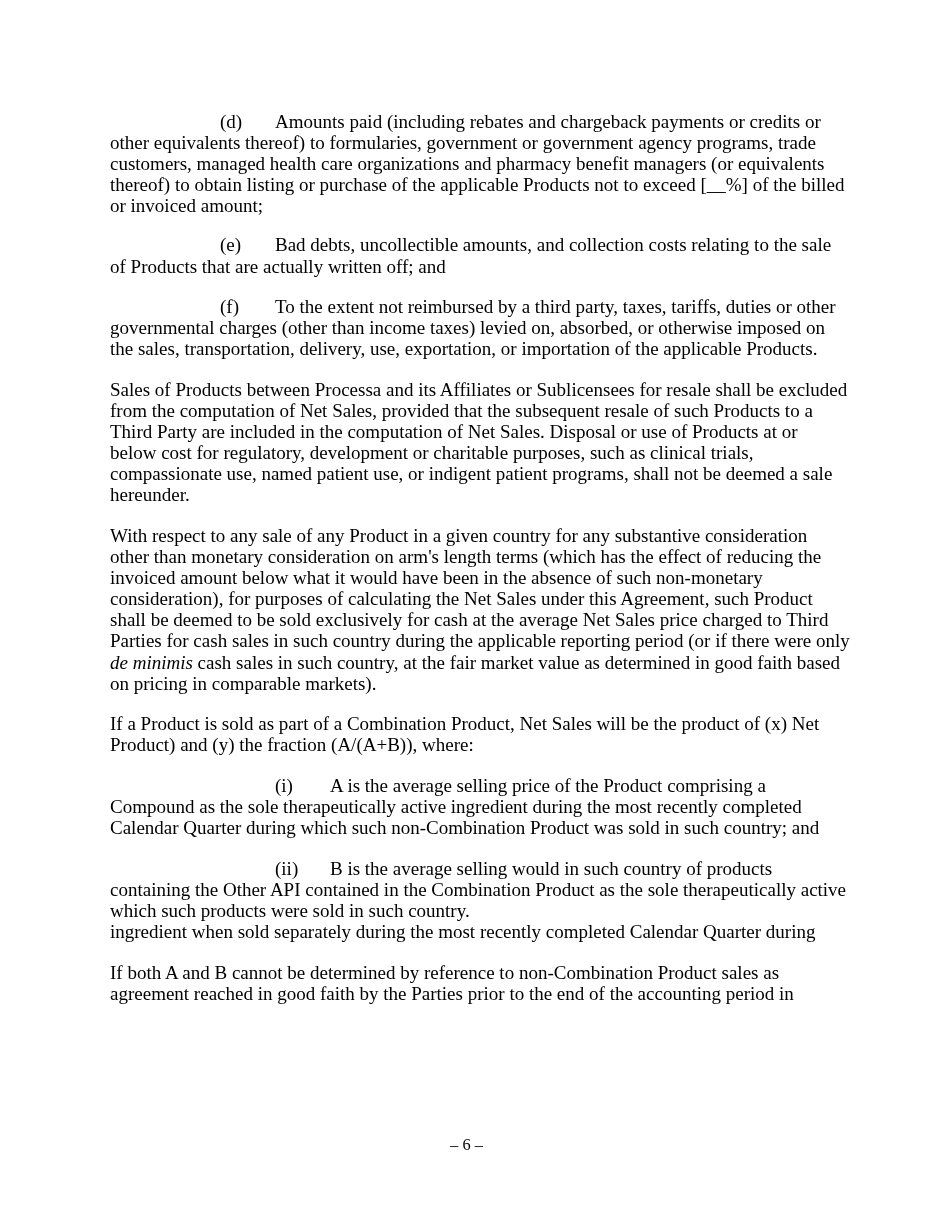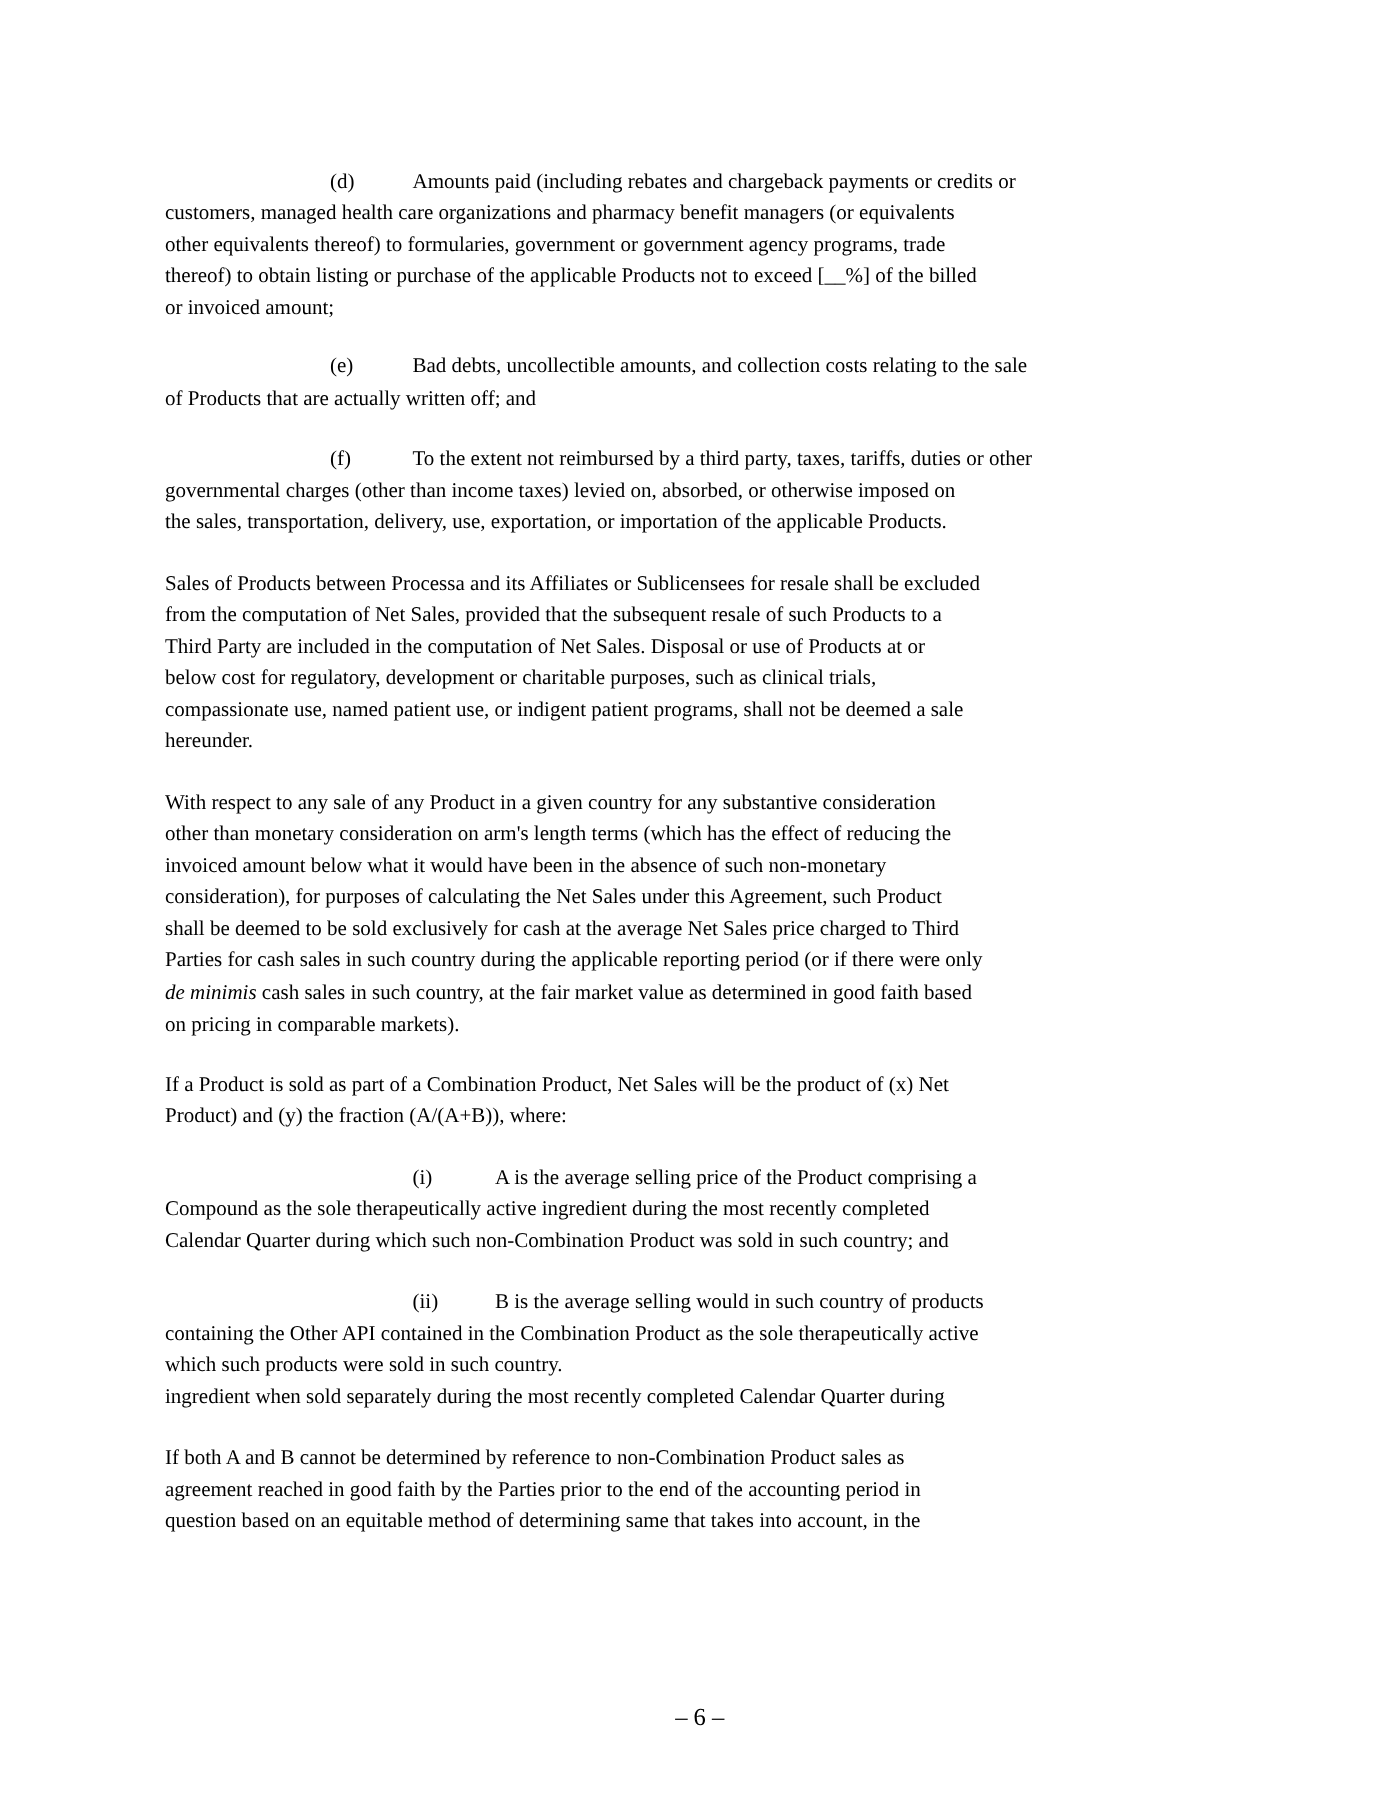--- a/index.html
+++ b/index.html
@@ -13,21 +13,21 @@
       position: relative;
       overflow: hidden;
       font-family: "Liberation Serif", serif;
       color: #000000;
     }
     .page {
       position: absolute;
       left: 110px;
       top: 111px;
       width: 730px;
-      font-size: 14px;
+      font-size: 19px;
       line-height: 21.1px;
     }
     .para {
       margin: 0;
       white-space: nowrap;
     }
     .line { display: block; }
     .gap-d { height: 18px; }
     .gap { height: 19.5px; }
     .marker-d { display: inline-block; width: 55px; margin-left: 110px; }
@@ -43,22 +43,22 @@
       font-family: "Liberation Serif", serif;
     }
   </style>
 </head>
 <body>
 
 <div class="page">
 
   <p class="para">
     <span class="line"><span class="marker-d">(d)</span><span>Amounts paid (including rebates and chargeback payments or credits or</span></span>
+    <span class="line">other equivalents thereof) to formularies, government or government agency programs, trade</span>
     <span class="line">customers, managed health care organizations and pharmacy benefit managers (or equivalents</span>
-    <span class="line">other equivalents thereof) to formularies, government or government agency programs, trade</span>
     <span class="line">thereof) to obtain listing or purchase of the applicable Products not to exceed [__%] of the billed</span>
     <span class="line">or invoiced amount;</span>
   </p>
   <div class="gap-d"></div>
 
   <p class="para">
     <span class="line"><span class="marker-d">(e)</span><span>Bad debts, uncollectible amounts, and collection costs relating to the sale</span></span>
     <span class="line">of Products that are actually written off; and</span>
   </p>
   <div class="gap"></div>
@@ -109,17 +109,16 @@
     <span class="line"><span class="marker-i">(ii)</span><span>B is the average selling would in such country of products</span></span>
     <span class="line">containing the Other API contained in the Combination Product as the sole therapeutically active</span>
     <span class="line">which such products were sold in such country.</span>
     <span class="line">ingredient when sold separately during the most recently completed Calendar Quarter during</span>
   </p>
   <div class="gap"></div>
 
   <p class="para">
     <span class="line">If  both A and B cannot be determined by reference to non-Combination Product sales as</span>
     <span class="line">agreement reached in good faith by the Parties prior to the end of the accounting period in</span>
-    <span class="line">question based on an equitable method of determining same that takes into account, in the</span>
   </p>
 </div>
 
 <div class="footer">– 6 –</div>
 
 </body></html>

